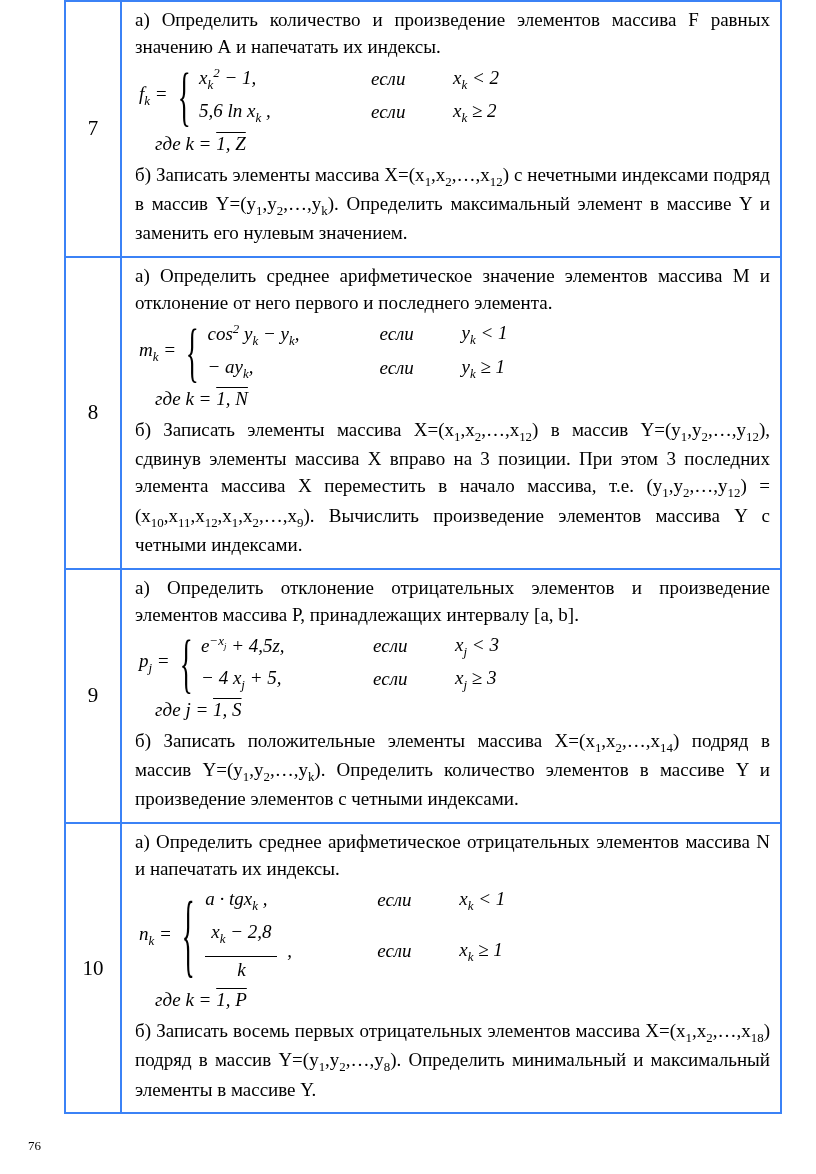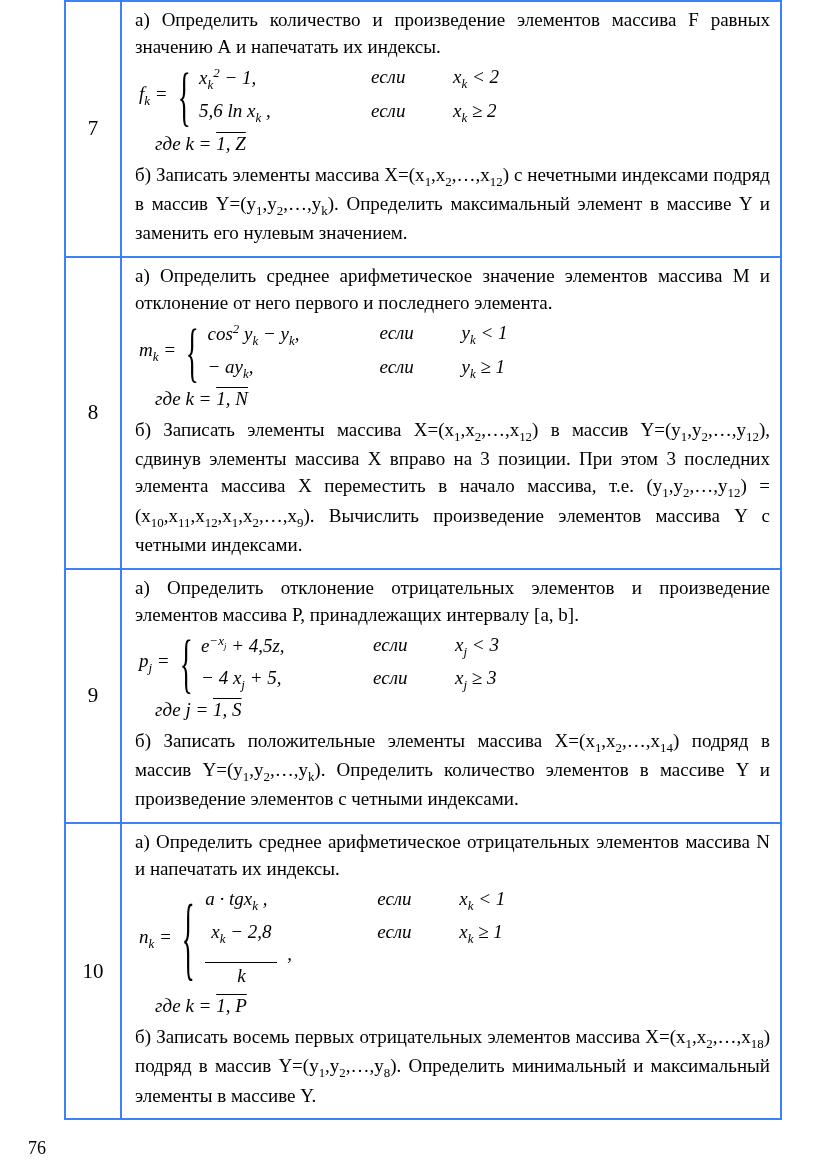--- a/index.html
+++ b/index.html
@@ -53,43 +53,43 @@
     font-weight: 400;
     font-size: 30px;
     display: inline-block;
     transform: scale(0.9, 2.15);
     transform-origin: center;
     margin: 0 8px 0 2px;
     line-height: 1;
   }
   .formula.tall .f-brace { transform: scale(0.9, 3.1); margin-right: 10px; }
   .f-cases { display: flex; flex-direction: column; gap: 4px; }
-  .f-case { display: flex; align-items: flex-start; white-space: nowrap; }
+  .f-case { display: flex; align-items: center; white-space: nowrap; }
   .f-expr { min-width: 172px; }
   .f-kw { min-width: 52px; margin-right: 30px; }
   .f-where { margin: 3px 0 0 16px; }
   .ovl { text-decoration: overline; }
   sub { font-size: 68%; }
   sup { font-size: 68%; }
   
   .frac {
     display: inline-block;
     text-align: center;
     vertical-align: middle;
     margin-right: 5px;
   }
-  .frac-num { display: block; border-bottom: 1.6px solid #000; padding: 0 6px 14px 6px; }
+  .frac-num { display: block; border-bottom: 1.6px solid #000; padding: 0 6px 8px 6px; }
   .frac-den { display: block; }
   .frac-after { vertical-align: middle; }
   
   .page-number {
     position: absolute;
     left: 28px;
     top: 1138px;
-    font-size: 18px;
+    font-size: 13px;
   }
 </style>
 </head>
 <body>
 
 <div class="page">
 
   <table class="tasks-table">
 
     <tbody>

